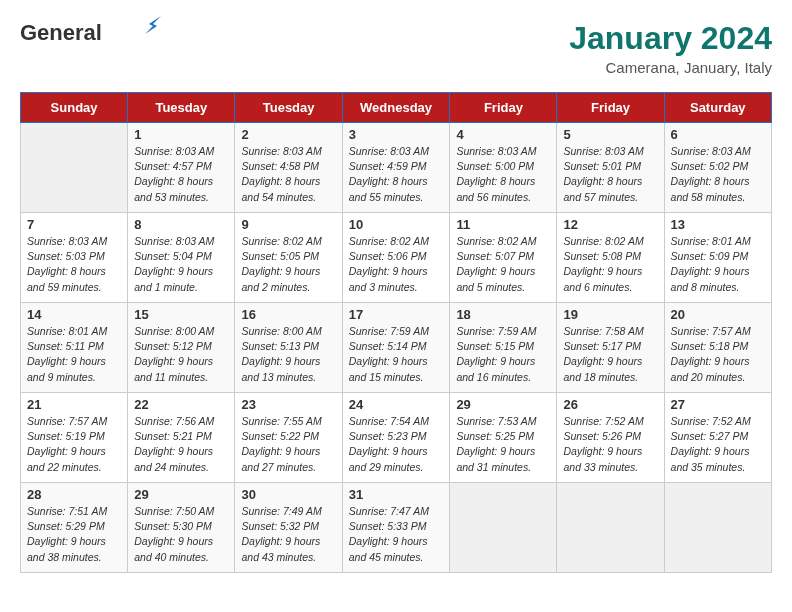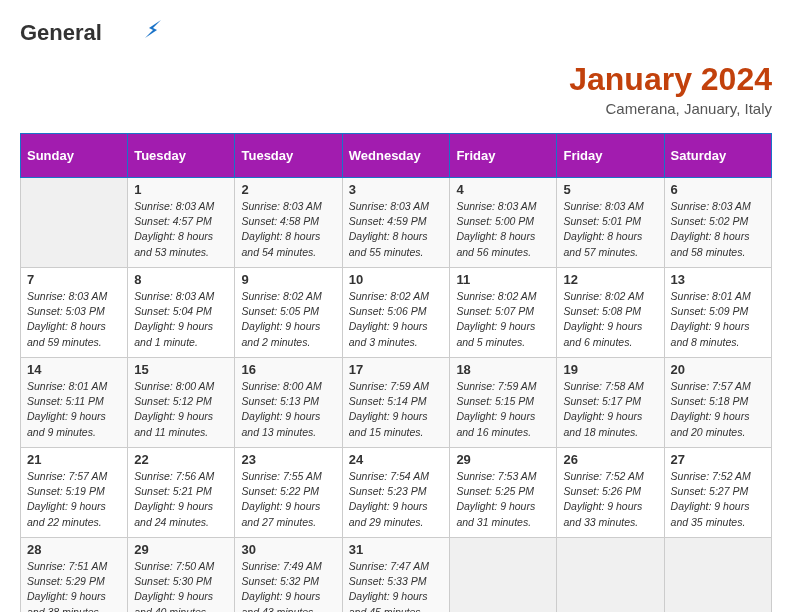--- a/index.html
+++ b/index.html
@@ -19,38 +19,37 @@
     .logo {
       display: flex;
       align-items: center;
     }
     .title-block {
       text-align: right;
     }
     .month-title {
       font-size: 32px;
       font-weight: bold;
-      color: #c2410c;
-      margin-top: 41px;
+      color: #0f766e;
     }
     .location {
       font-size: 15px;
       color: #555;
       margin-top: 2px;
     }
     table {
       width: 100%;
       border-collapse: collapse;
       font-size: 11px;
     }
     thead tr th {
-      background-color: #a21caf;
+      background-color: #b91c1c;
       color: #fff;
-      padding: 14px 6px;
-      text-align: left;
+      padding: 7px 6px;
+      text-align: center;
       font-size: 13px;
       font-weight: bold;
       border: 1px solid #1a73c8;
     }
     tbody tr td {
       border: 1px solid #ccc;
       vertical-align: top;
       padding: 4px 6px;
       width: 108px;
       height: 90px;
@@ -76,21 +75,21 @@
     td.empty {
       background: #f0f0f0 !important;
     }
   </style>
 </head>
 <body>
 
 <div class="header">
   <div class="logo">
     <div>
-      <div style="display:flex;align-items:center;gap:35px;">
+      <div style="display:flex;gap:35px;">
         <span style="font-size:22px;font-weight:bold;color:#333;">General</span>
         <svg width="22" height="22" viewBox="0 0 22 22" style="margin-left:2px;margin-top:-4px;">
           <polygon points="6,18 18,10 14,8 22,0 10,8 14,10" fill="#1a73c8"></polygon>
         </svg>
       </div>
     </div>
   </div>
   <div class="title-block">
     <div class="month-title">January 2024</div>
     <div class="location">Camerana, January, Italy</div>

